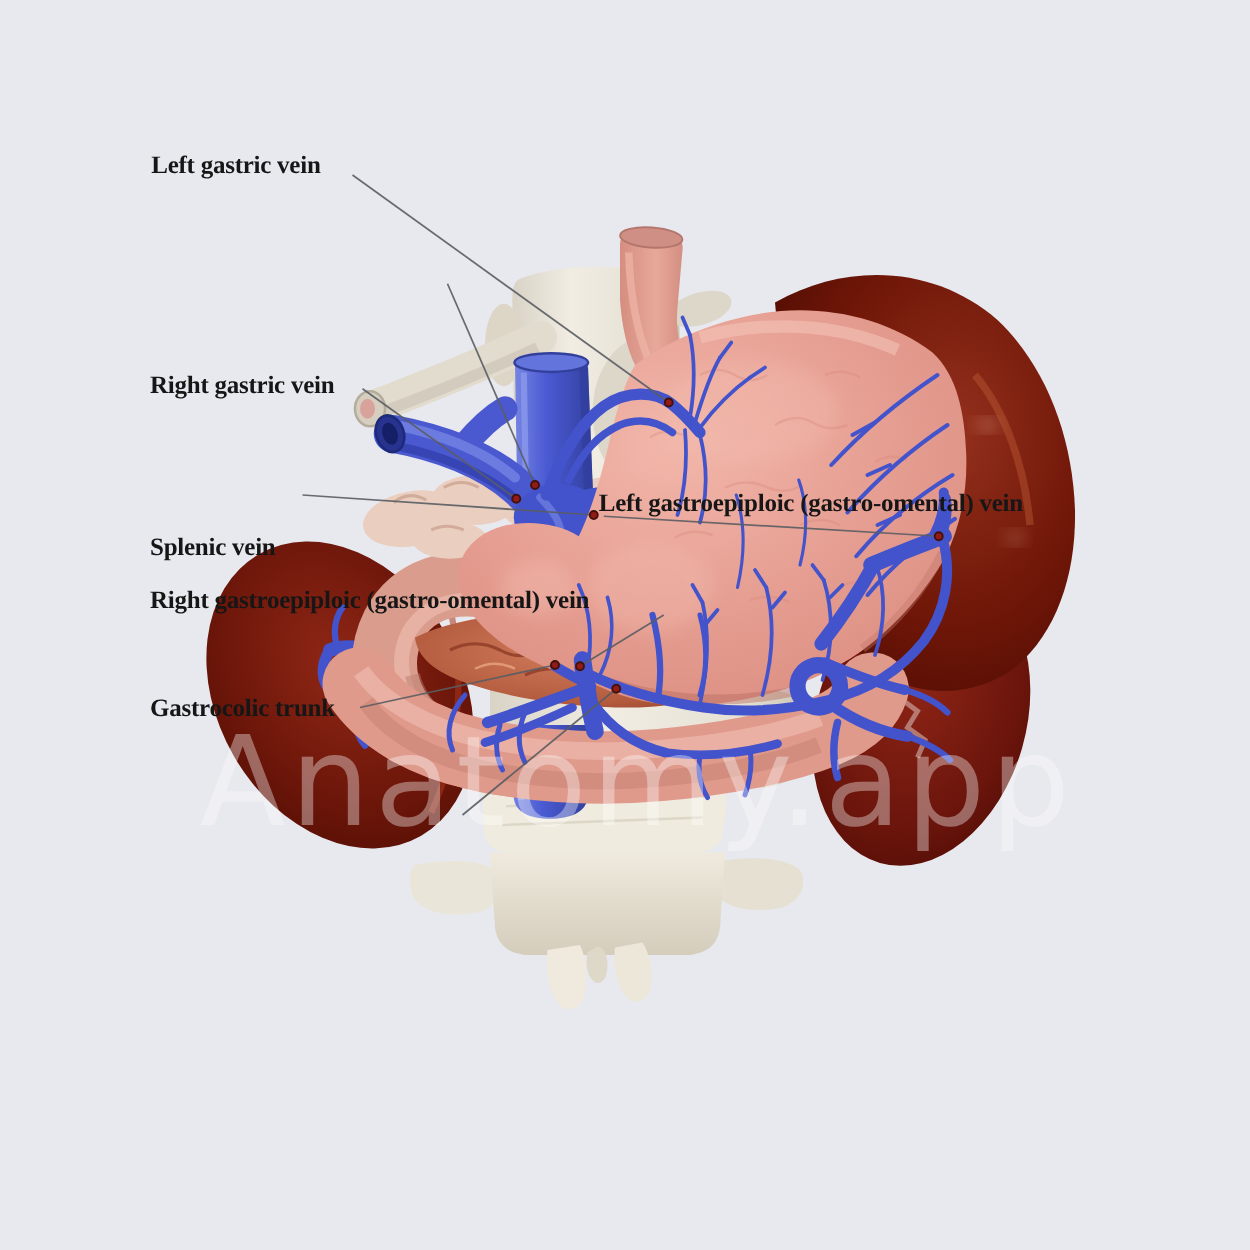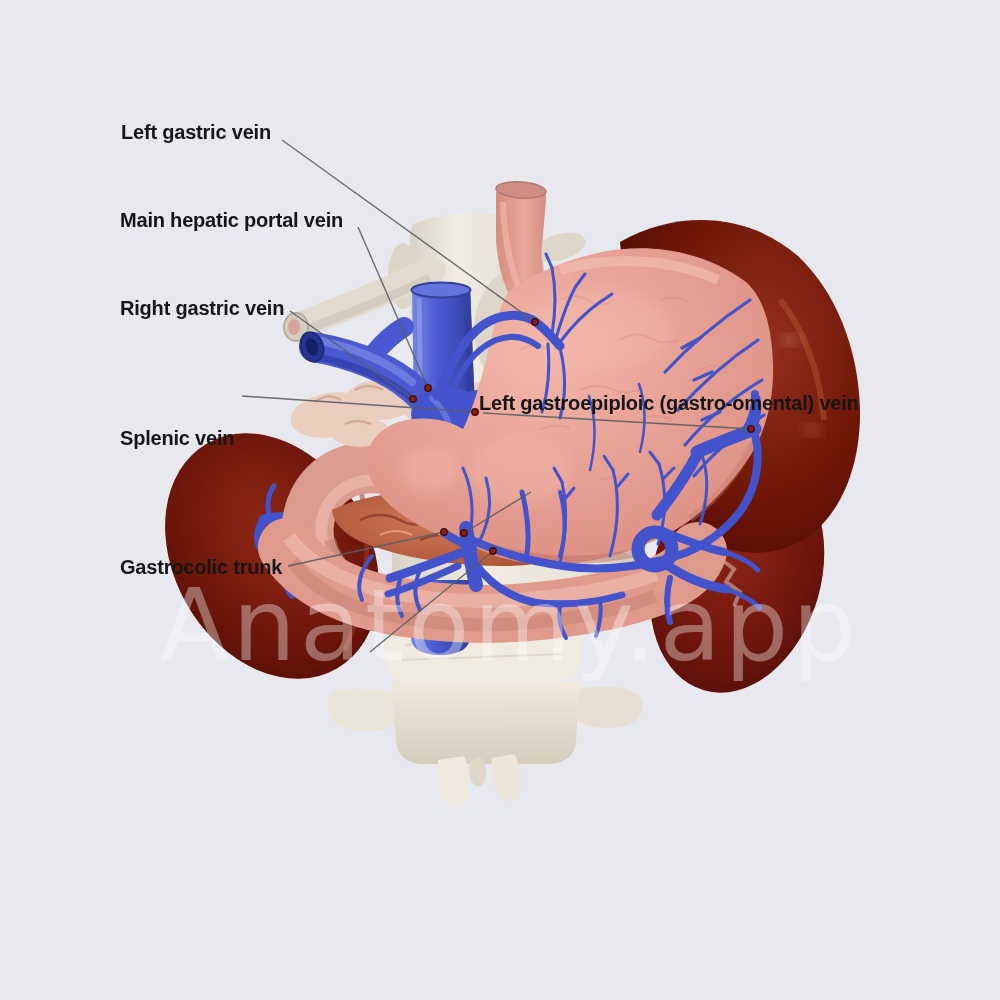--- a/index.html
+++ b/index.html
@@ -1,19 +1,19 @@
 <!DOCTYPE html>
 <html><head>
 <meta charset="utf-8">
 <style>
   html,body{margin:0;padding:0;}
   .stage{position:relative;width:1000px;height:1000px;background:#e8e9ee;overflow:hidden;
          font-family:"Liberation Sans",sans-serif;}
   .stage svg{position:absolute;left:0;top:0;}
-  .labels{position:absolute;left:0;top:0;width:1000px;height:1000px;pointer-events:none;}
+  .labels{position:absolute;left:0;top:0;width:1000px;height:1000px;pointer-events:none;font-family:Liberation Serif, serif;}
   .lbl{position:absolute;font-weight:700;font-size:20px;line-height:21px;color:#161616;
        white-space:nowrap;letter-spacing:-0.2px;}
 </style>
 </head>
 <body>
 
 <div class="stage">
 <svg width="1000" height="1000" viewBox="0 0 1000 1000">
   <defs>
     <linearGradient id="boneGrad" x1="0" y1="0" x2="1" y2="0">
@@ -300,19 +300,19 @@
         <circle cx="464" cy="533" r="3.2" fill="#8f1d15" stroke="#45100b" stroke-width="1.5"></circle>
         <line x1="288" y1="566" x2="444" y2="532" stroke="#5a5d63" stroke-width="1.4" opacity="0.9"></line>
         <circle cx="444" cy="532" r="3.2" fill="#8f1d15" stroke="#45100b" stroke-width="1.5"></circle>
         <line x1="370" y1="652" x2="493" y2="551" stroke="#5a5d63" stroke-width="1.4" opacity="0.9"></line>
         <circle cx="493" cy="551" r="3.2" fill="#8f1d15" stroke="#45100b" stroke-width="1.5"></circle>
       </g>
 </svg>
 
 <div class="labels">
   <div class="lbl" style="left: 121px; top: 122px; color: rgb(22, 22, 22); font-size: 20px;">Left gastric vein</div>
-  <div class="lbl" style="left: 120px; top: 210px; color: rgb(22, 22, 22); font-size: 20px;">Main hepatic portal vein</div>
   <div class="lbl" style="left: 120px; top: 298px; color: rgb(22, 22, 22); font-size: 20px; text-align: right;">Right gastric vein</div>
   <div class="lbl" style="left: 120px; top: 384px; color: rgb(22, 22, 22); font-size: 20px; margin-top: 44px;">Splenic vein</div>
   <div class="lbl" style="left: 479px; top: 393px; color: rgb(22, 22, 22); font-size: 20px;">Left gastroepiploic (gastro-omental) vein</div>
+  <div class="lbl" style="left: 120px; top: 470px; color: rgb(22, 22, 22); font-size: 20px;">Right gastroepiploic (gastro-omental) vein</div>
   <div class="lbl" style="left: 120px; top: 557px; color: rgb(22, 22, 22); font-size: 20px;">Gastrocolic trunk</div>
 </div>
 </div>
 
 </body></html>

